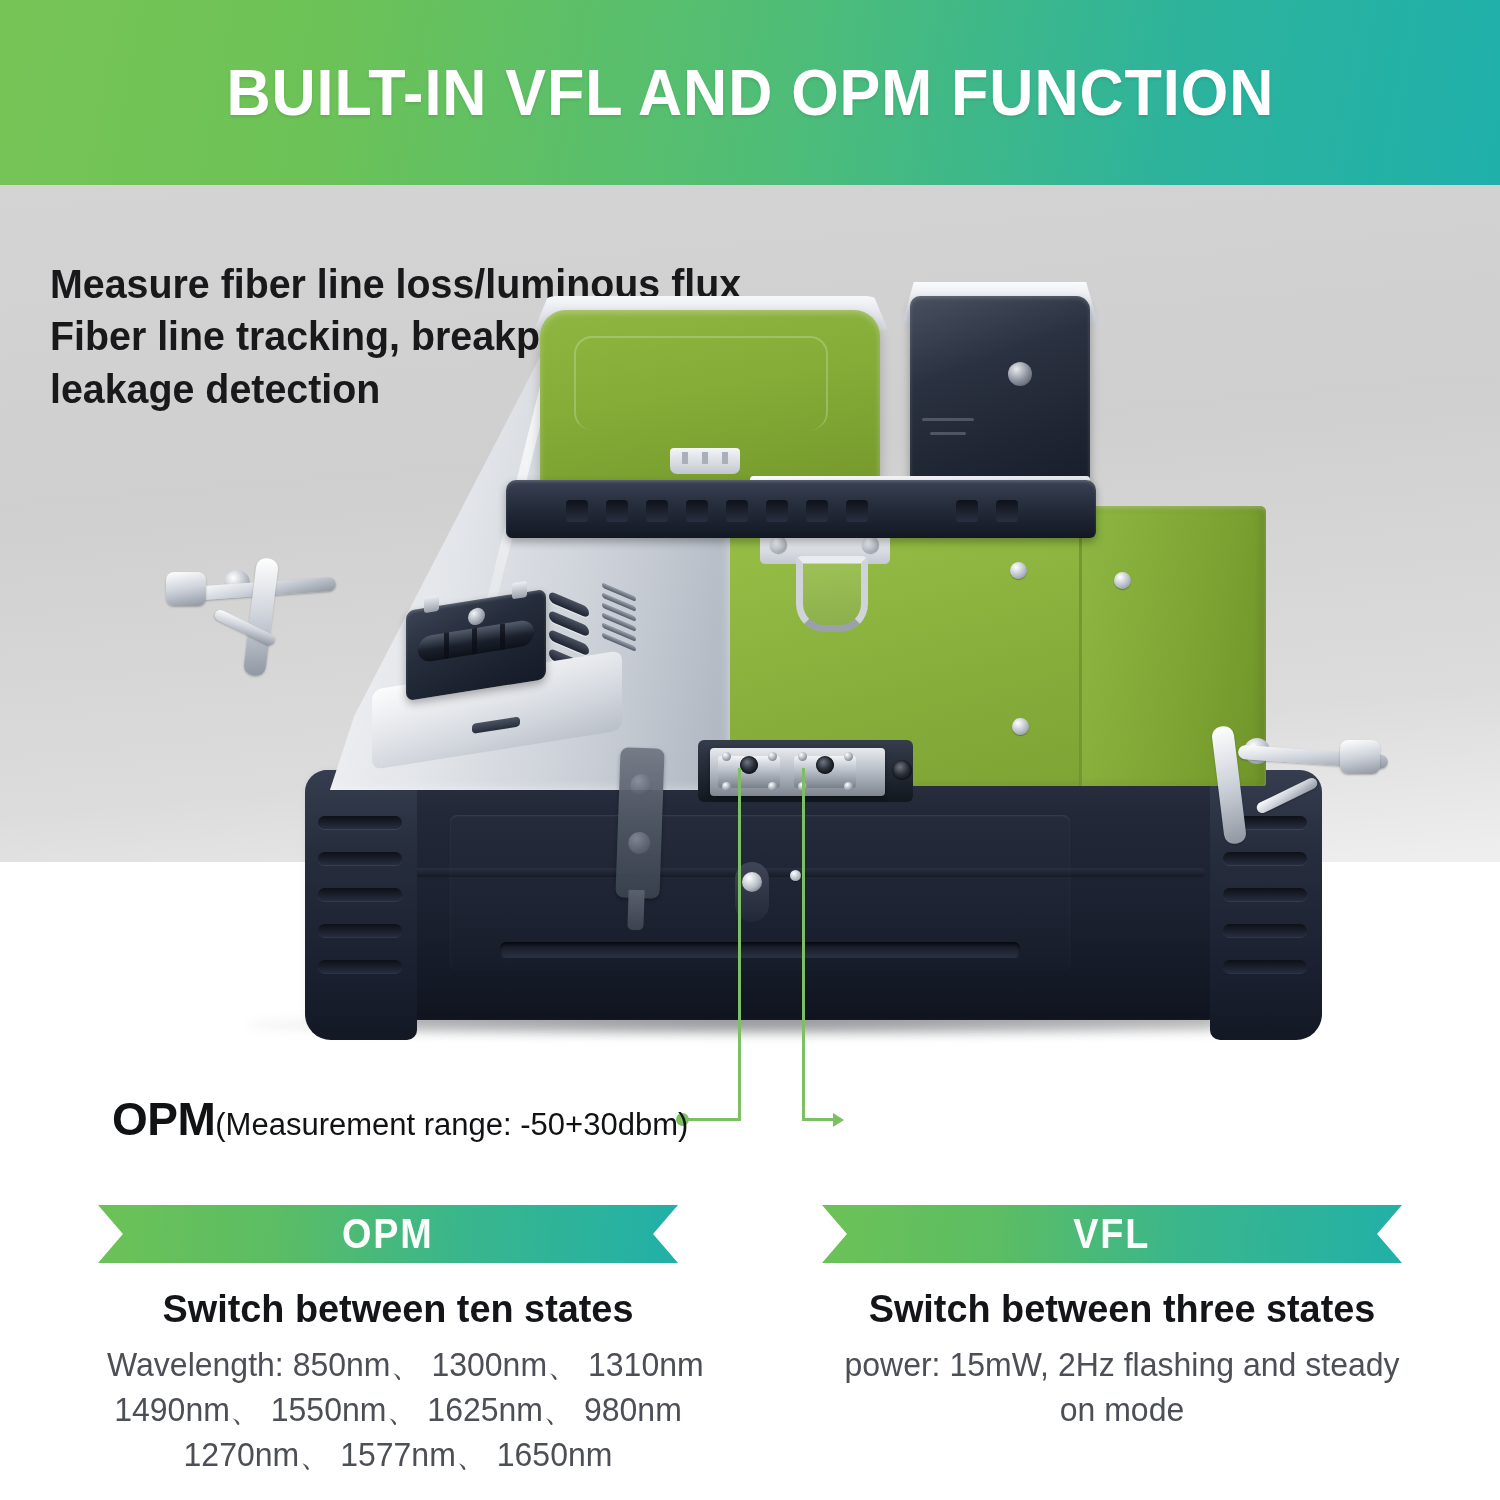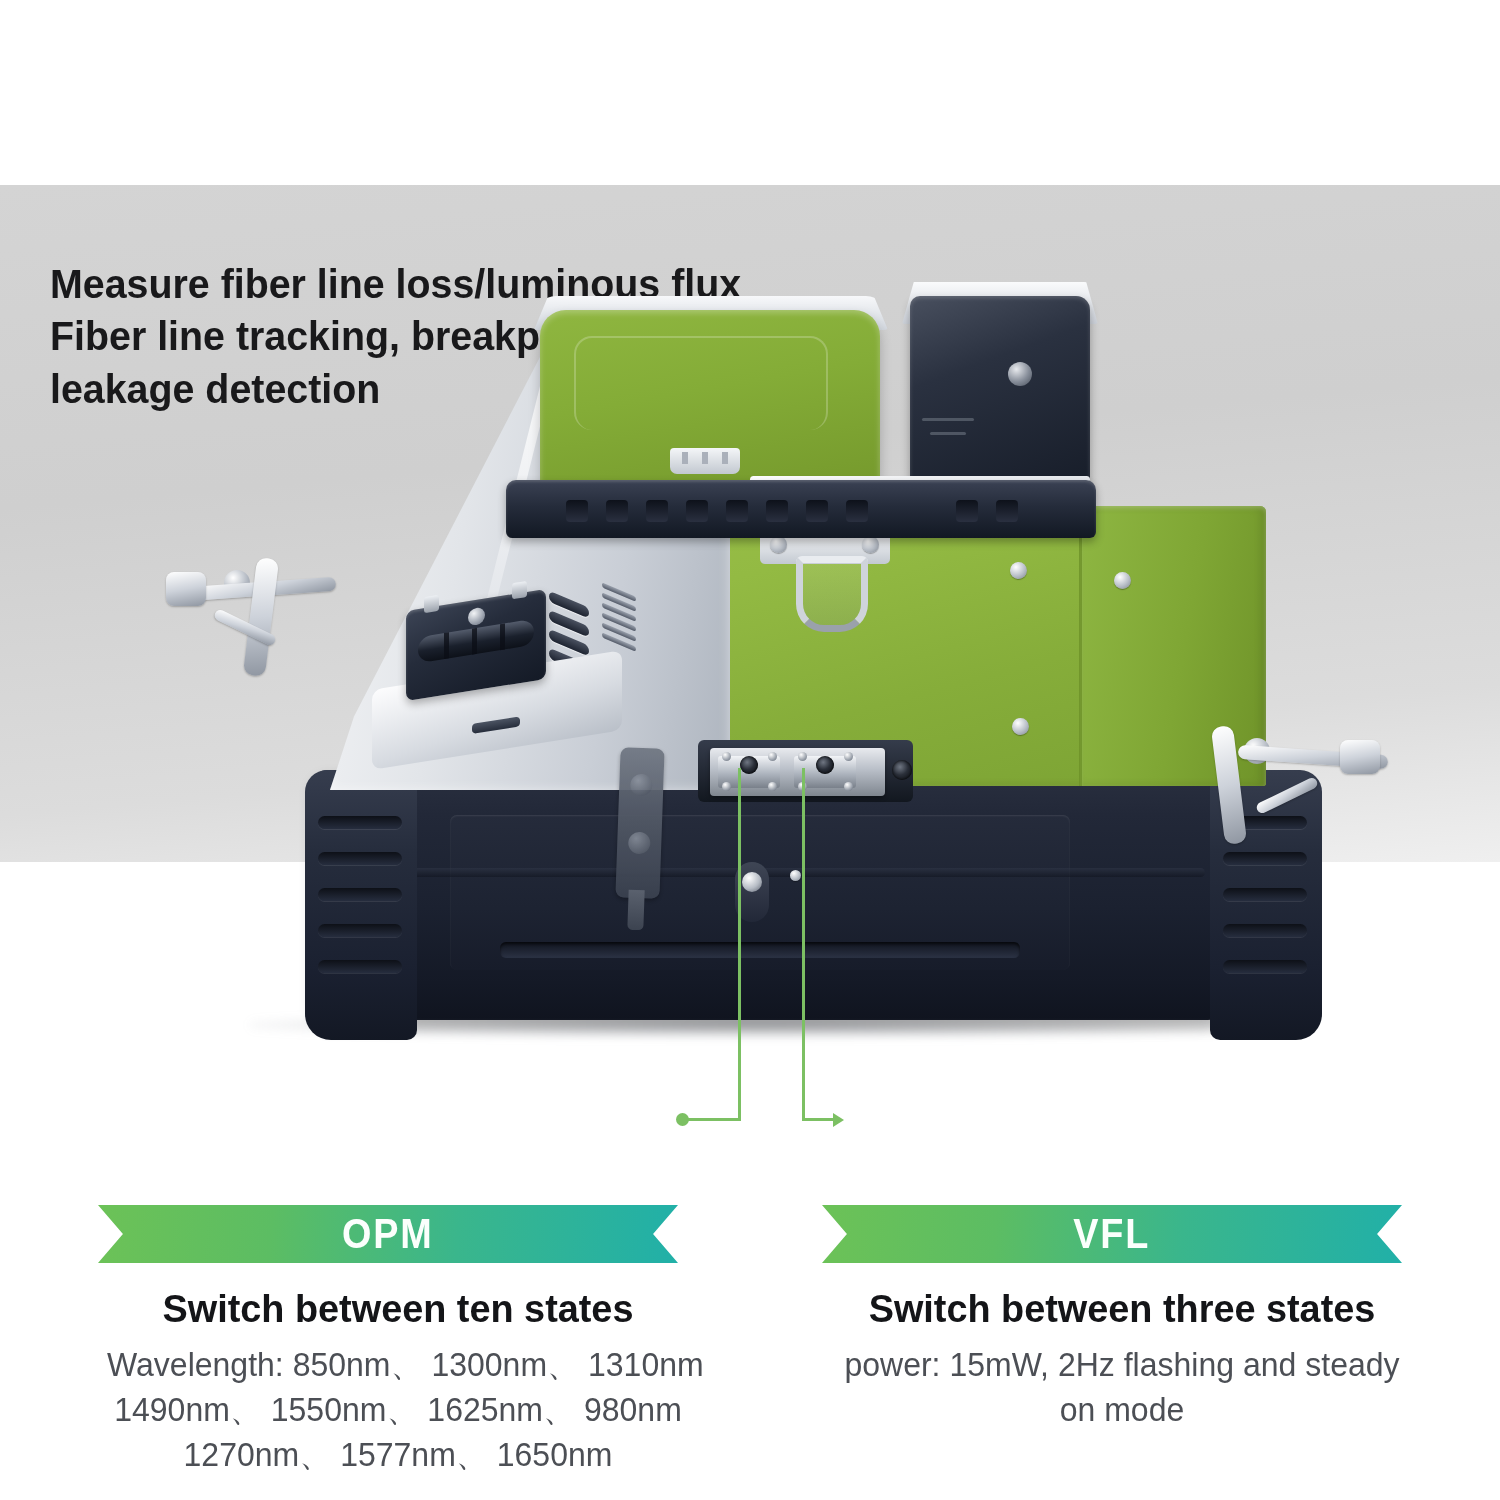--- a/index.html
+++ b/index.html
@@ -234,20 +234,23 @@
   .spec-body div{white-space:nowrap;}
 </style>
 </head>
 <body>
 
 <div id="page">
 
   <div class="bg-gray"></div>
   <div class="bg-white"></div>
 
+  <div class="header">
+    <div class="header-title">BUILT-IN VFL AND OPM FUNCTION</div>
+  </div>
 
   <div class="desc">
     <div>Measure fiber line loss/luminous flux</div>
     <div>Fiber line tracking, breakpoint/light</div>
     <div>leakage detection</div>
   </div>
 
   <div class="shadowfloor"></div>
 
   <div class="product">
@@ -394,20 +397,23 @@
   </div>
 
   <div class="leader" style="left:738px;top:768px;width:3px;height:352px"></div>
   <div class="leader" style="left:686px;top:1118px;width:55px;height:3px"></div>
   <div class="leader-dot" style="left:676px;top:1113px"></div>
 
   <div class="leader" style="left:802px;top:768px;width:3px;height:352px"></div>
   <div class="leader" style="left:802px;top:1118px;width:38px;height:3px"></div>
   <div class="leader-arrow" style="left:833px;top:1113px"></div>
 
+  <div class="callout" style="left:112px;top:1092px">
+    <span class="big">OPM</span><span class="small">(Measurement range: -50+30dbm)</span>
+  </div>
 
 
   <div class="spec left">
     <div class="ribbon-wrap">
       <div class="ribbon-label">OPM</div>
     </div>
     <div class="spec-head">Switch between ten states</div>
     <div class="spec-body">
       <div>Wavelength: 850nm、 1300nm、 1310nm</div>
       <div>1490nm、 1550nm、 1625nm、 980nm</div>

